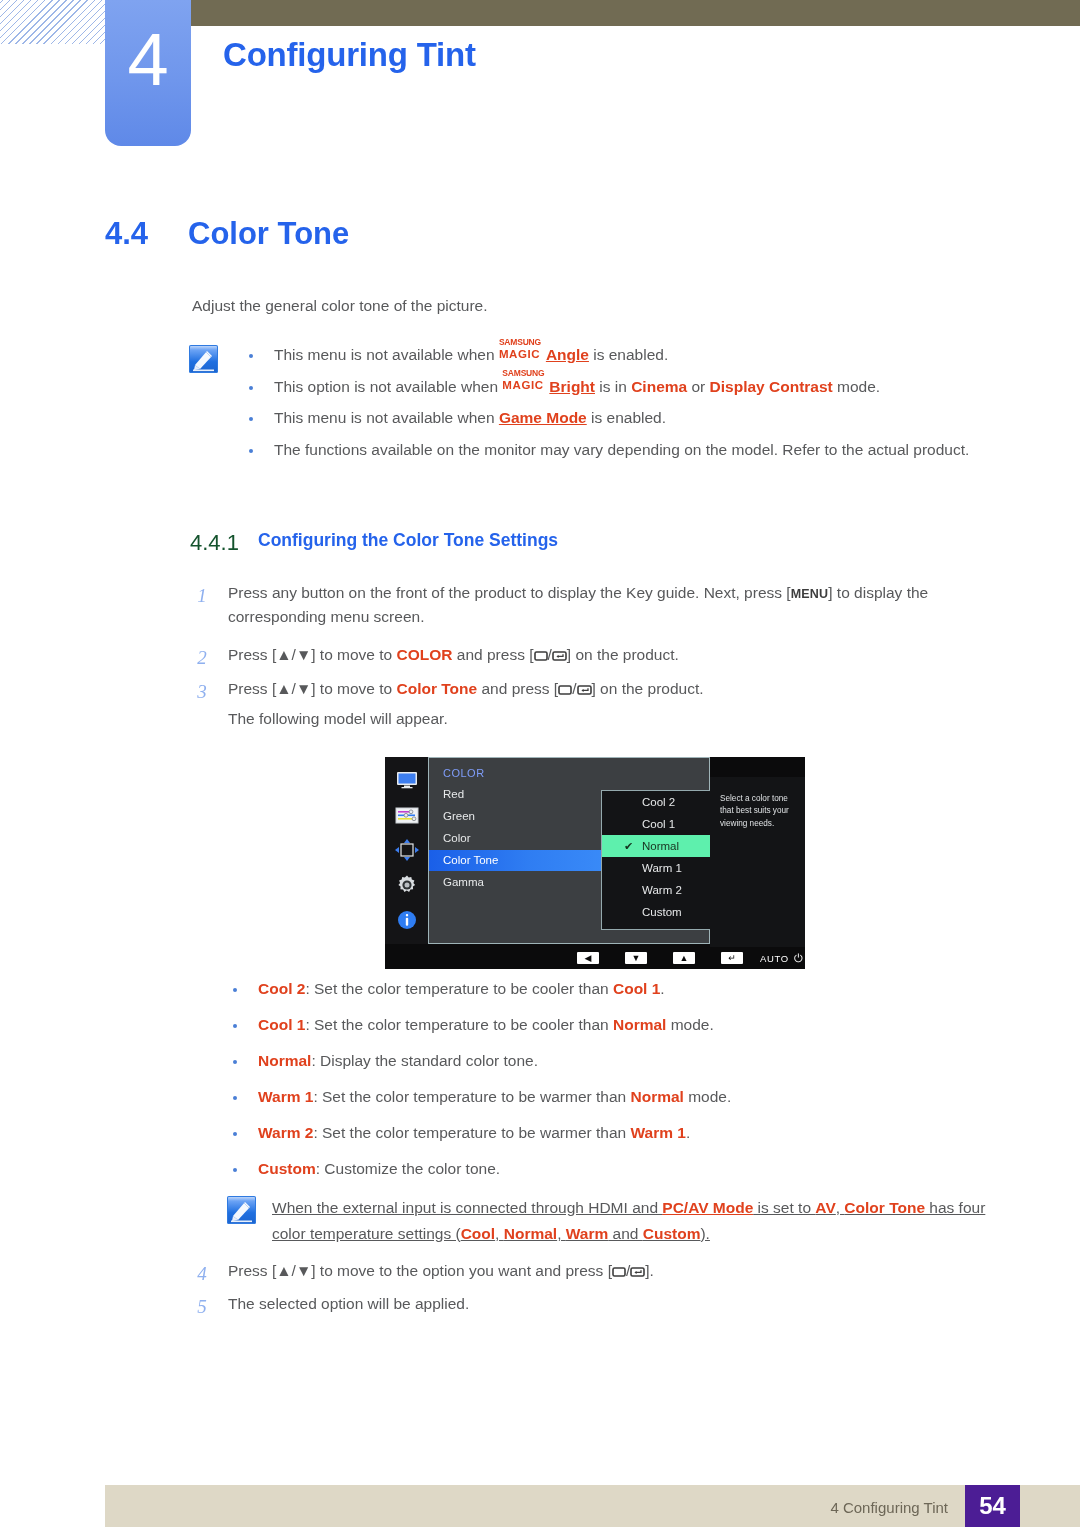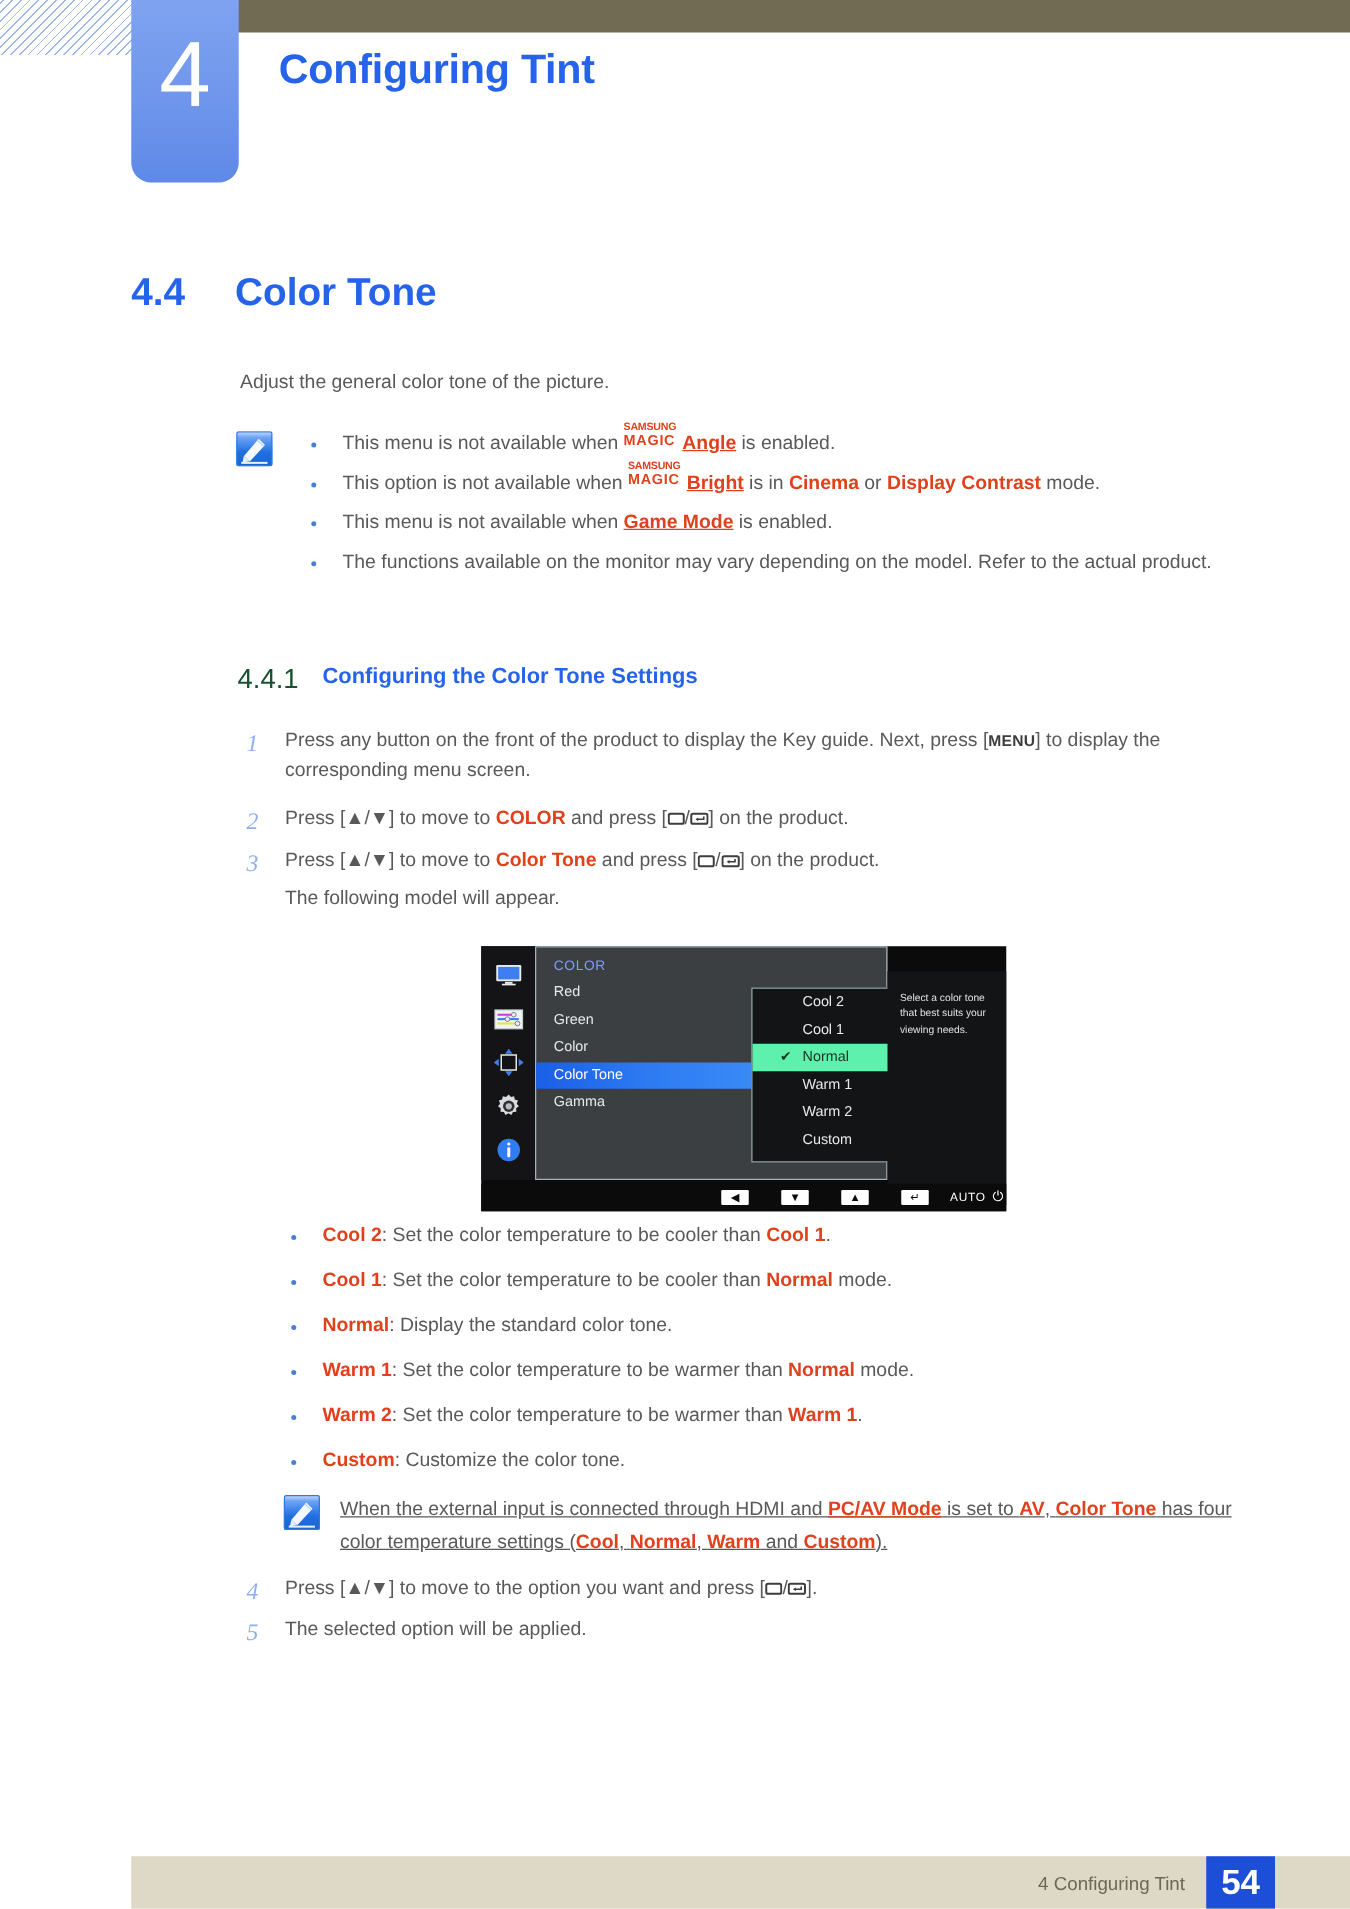--- a/index.html
+++ b/index.html
@@ -329,23 +329,23 @@
   .footer-text {
     position: absolute;
     right: 132px; bottom: 11px;
     font-size: 15px;
     color: #6d6757;
   }
   .footer-page {
     position: absolute;
     right: 60px; bottom: 0;
     width: 55px; height: 42px;
-    background: #1d4ed8;
+    background: #4c1d95;
     color: #ffffff;
-    font-size: 28px;
+    font-size: 24px;
     font-weight: bold;
     display: flex;
     align-items: center;
     justify-content: center;
   }
 </style>
 </head>
 <body>
 
 <div class="hatch"></div>

